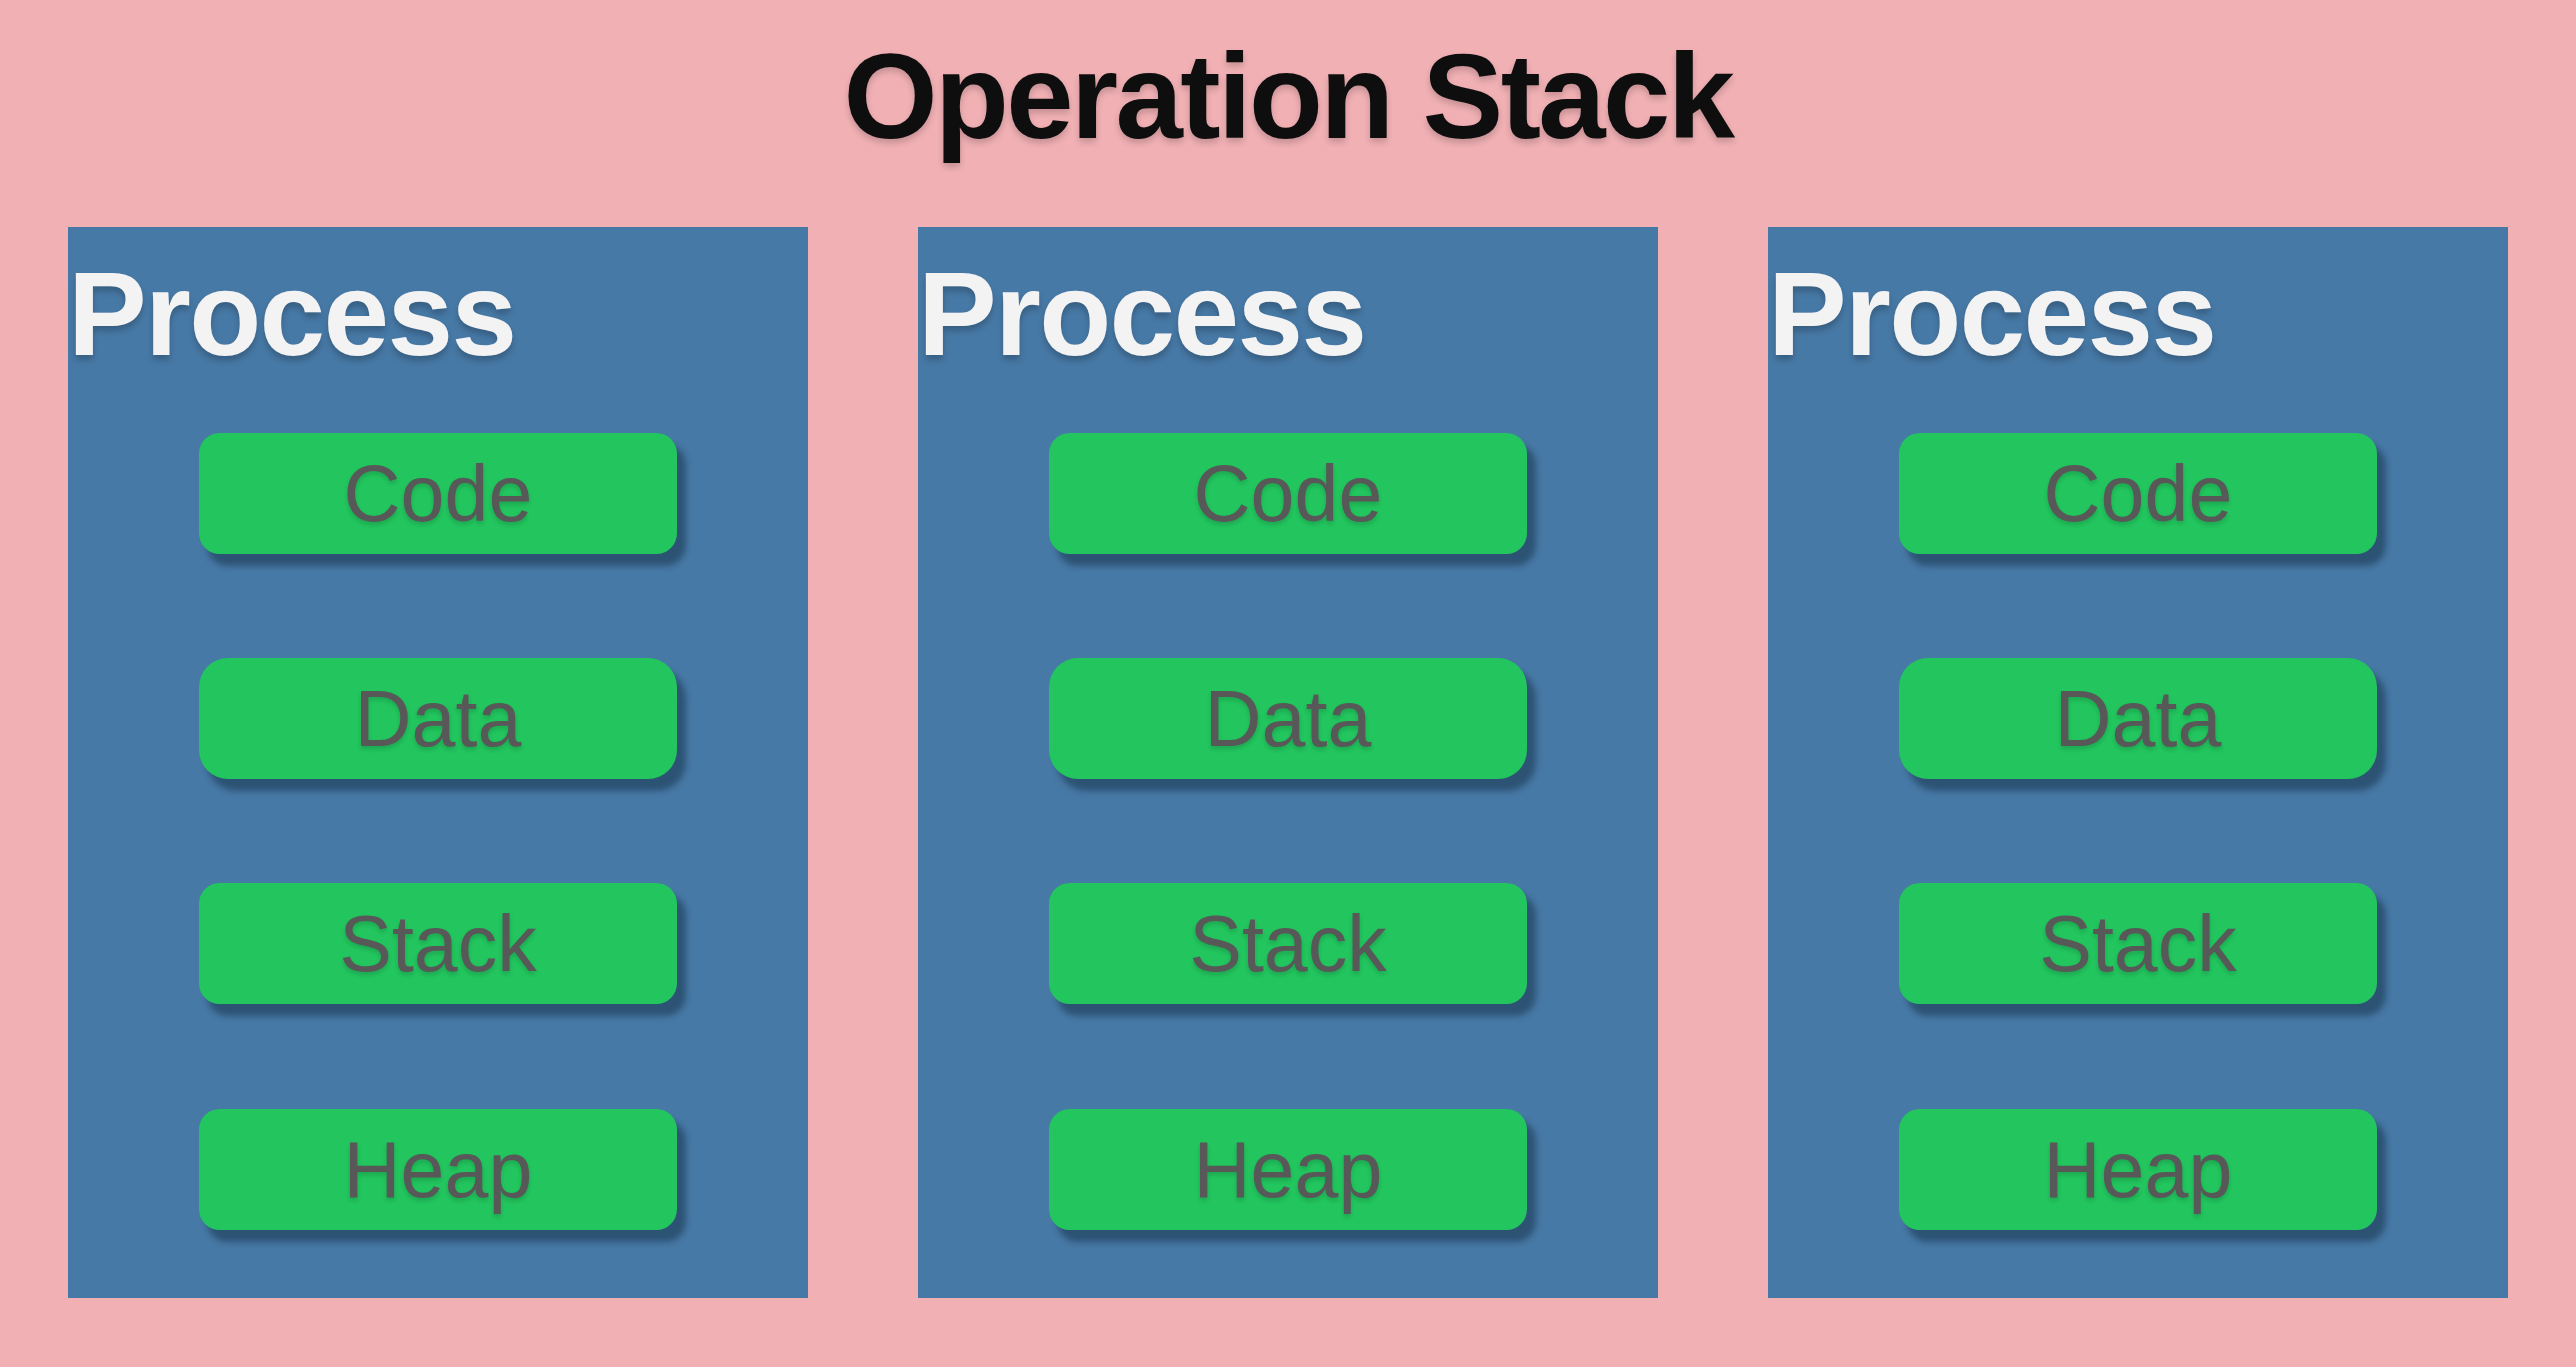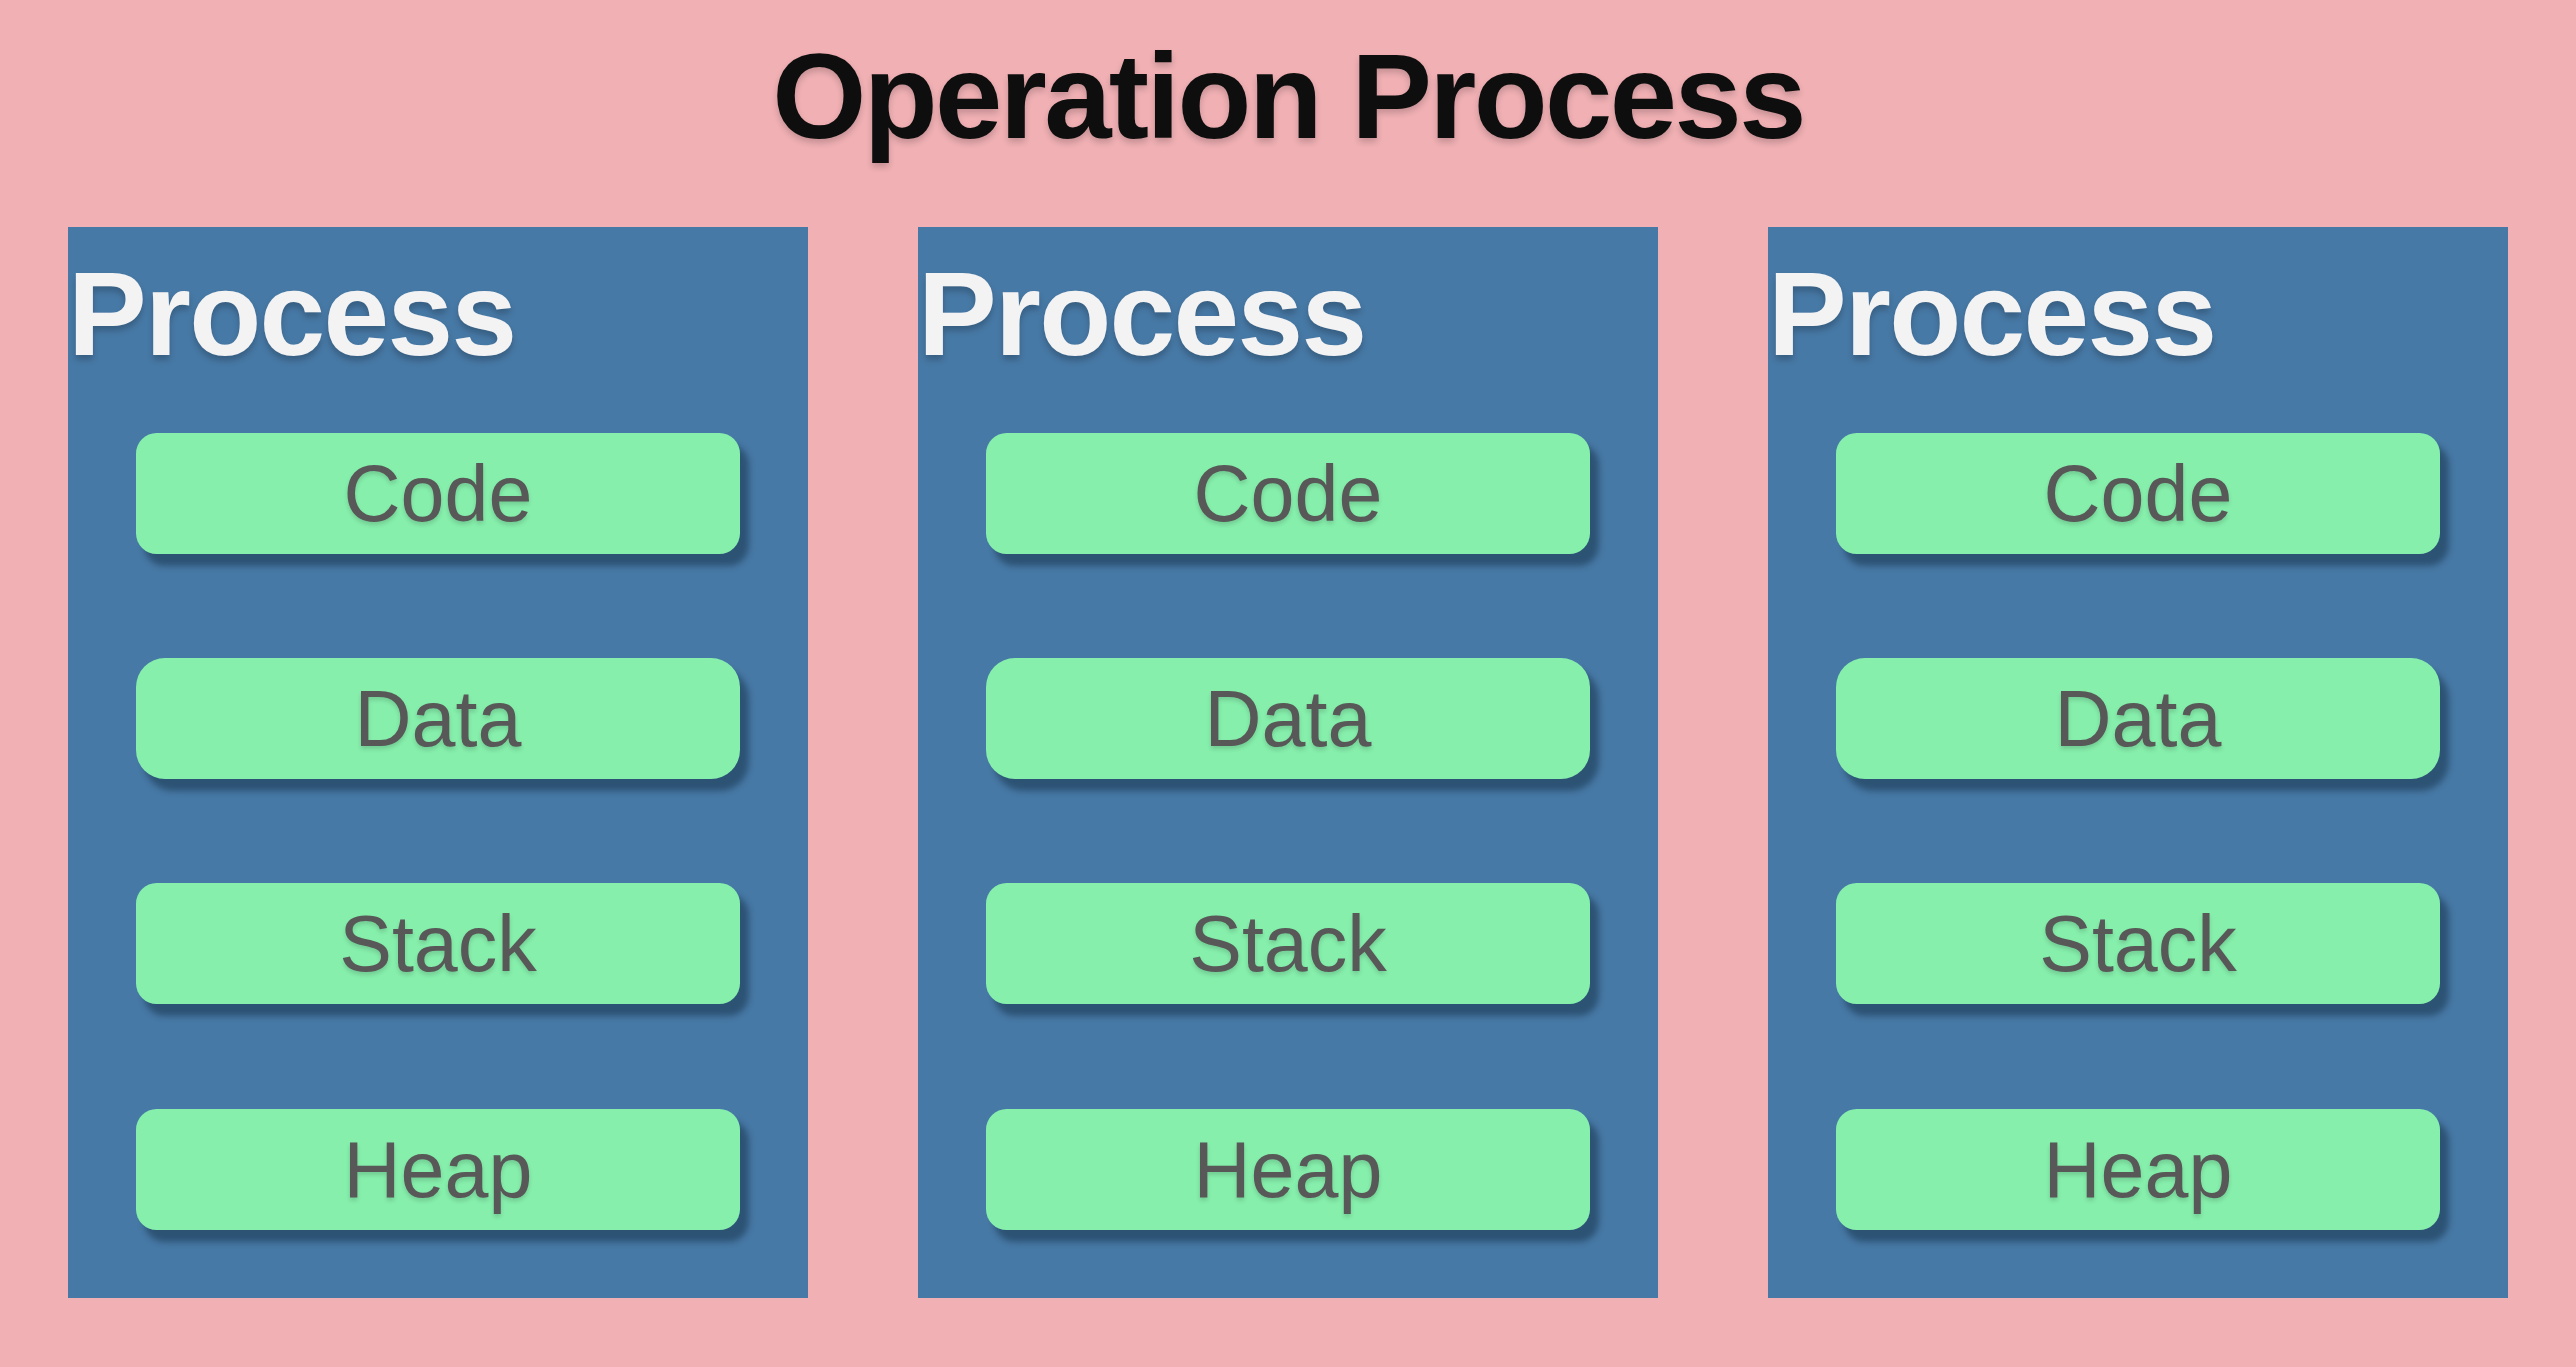--- a/index.html
+++ b/index.html
@@ -54,23 +54,23 @@
     font-weight: 700;
     letter-spacing: -1.7px;
     line-height: 1;
     color: #f3f3f4;
     text-shadow: 0 5.2px 6.9px rgba(0,0,0,0.22);
   }
   .mem-seg {
     position: absolute;
     left: 50%;
     transform: translateX(-50%);
-    width: 604px;
+    width: 478px;
     height: 121px;
-    background: #86efac;
+    background: #22c55e;
     border-radius: 20.7px;
     box-shadow: 8.6px 11.2px 6.9px rgba(10, 30, 48, 0.42);
     display: flex;
     align-items: center;
     justify-content: center;
   }
   .seg-0 { top: 206px; }
   .seg-1 { top: 431px; border-radius: 29px; }
   .seg-2 { top: 656px; }
   .seg-3 { top: 882px; text-align: right; }
@@ -80,21 +80,21 @@
     color: #585858;
     line-height: 1;
     text-shadow: 0 2.6px 4.3px rgba(0,0,0,0.15);
   }
 </style>
 </head>
 <body>
 
 <div class="diagram">
 
-  <h1 class="os-title">Operation Process</h1>
+  <h1 class="os-title">Operation Stack</h1>
 
   <div class="process-card card-1">
     <h2 class="process-title">Process</h2>
     <div class="mem-seg seg-0">
       <span class="mem-label">Code</span>
     </div>
     <div class="mem-seg seg-1">
       <span class="mem-label">Data</span>
     </div>
     <div class="mem-seg seg-2">

